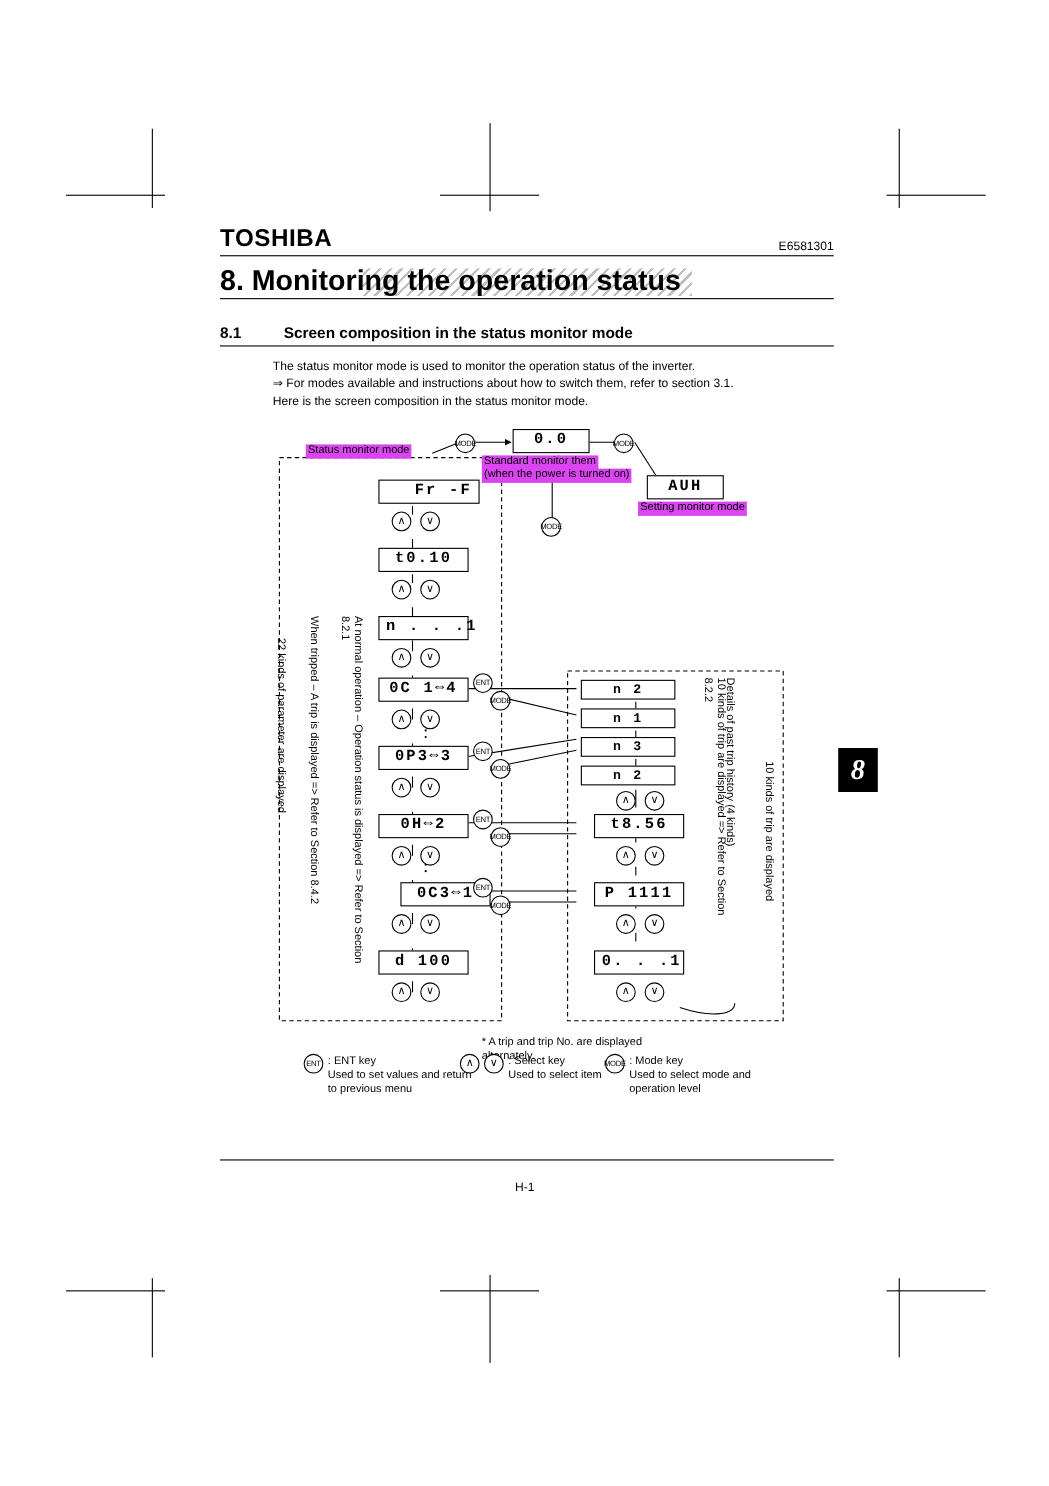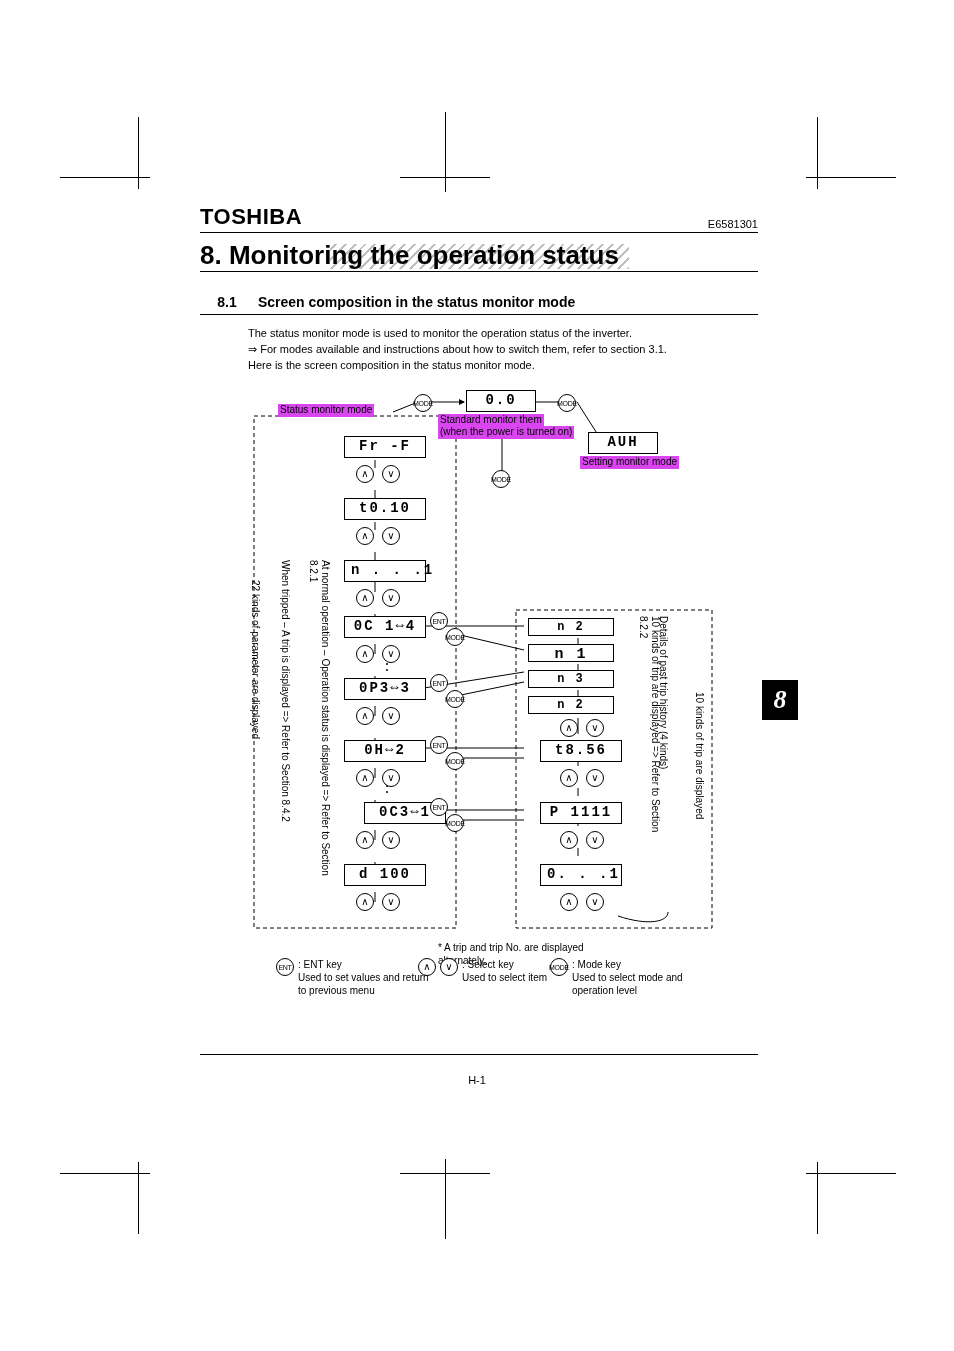--- a/index.html
+++ b/index.html
@@ -51,21 +51,21 @@
   }
 
   
   .section-head {
     position: absolute;
     left: 200px; right: 196px; top: 294px;
     border-bottom: 1px solid #000;
     padding-bottom: 4px;
     font-weight: 700; font-size: 14px;
   }
-  .section-head .num { display: inline-block; width: 54px; text-align: center; }
+  .section-head .num { display: inline-block; width: 54px; }
 
   
   .body-text {
     position: absolute;
     left: 248px; right: 196px; top: 326px;
     font-size: 11px; line-height: 1.45;
   }
   .arrow-gly { font-family: Arial; }
 
   
@@ -284,21 +284,21 @@
   <span class="circlebtn txt" style="position:absolute; left:166px; top:12px;">MODE</span>
   <div class="seg" style="left:218px; top:8px; width:70px;">0.0</div>
   <span class="circlebtn txt" style="position:absolute; left:310px; top:12px;">MODE</span>
   <span class="lbl" style="left:190px; top:32px;">Standard monitor them</span>
   <span class="lbl" style="left:190px; top:44px;">(when the power is turned on)</span>
 
   <div class="seg" style="left:340px; top:50px; width:70px;">AUH</div>
   <span class="lbl" style="left:332px; top:74px;">Setting monitor mode</span>
   <span class="circlebtn txt" style="position:absolute; left:244px; top:88px;">MODE</span>
 
-  <div class="seg" style="left:96px; top:54px;  width:82px;">Fr -F</div>
+  <div class="seg" style="left:96px; top:54px;  width:92px;text-align:right;">Fr -F</div>
   <div class="navpair" style="left:108px; top:82px;">
       <span class="circlebtn">∧</span>
       <span class="circlebtn">∨</span>
     </div>
 
   <div class="seg" style="left:96px; top:116px; width:82px;">t0.10</div>
   <div class="navpair" style="left:108px; top:144px;">
       <span class="circlebtn">∧</span>
       <span class="circlebtn">∨</span>
     </div>
@@ -341,21 +341,21 @@
       <span class="circlebtn">∨</span>
     </div>
 
   <div class="seg" style="left:96px; top:482px; width:82px;">d 100</div>
   <div class="navpair" style="left:108px; top:510px;">
       <span class="circlebtn">∧</span>
       <span class="circlebtn">∨</span>
     </div>
 
   <div class="seg sm" style="left:280px; top:236px; width:86px; height:18px; font-size:12px;">n    2</div>
-  <div class="seg sm" style="left:280px; top:262px; width:86px; height:18px; font-size:15px;">n    1</div>
+  <div class="seg sm" style="left:280px; top:262px; width:86px; height:18px; font-size:12px;">n    1</div>
   <div class="seg sm" style="left:280px; top:288px; width:86px; height:18px; font-size:12px;">n    3</div>
   <div class="seg sm" style="left:280px; top:314px; width:86px; height:18px; font-size:12px;">n    2</div>
   <div class="navpair" style="left:312px; top:336px;">
       <span class="circlebtn">∧</span>
       <span class="circlebtn">∨</span>
     </div>
 
   <div class="seg" style="left:292px; top:358px; width:82px;">t8.56</div>
   <div class="navpair" style="left:312px; top:386px;">
       <span class="circlebtn">∧</span>

